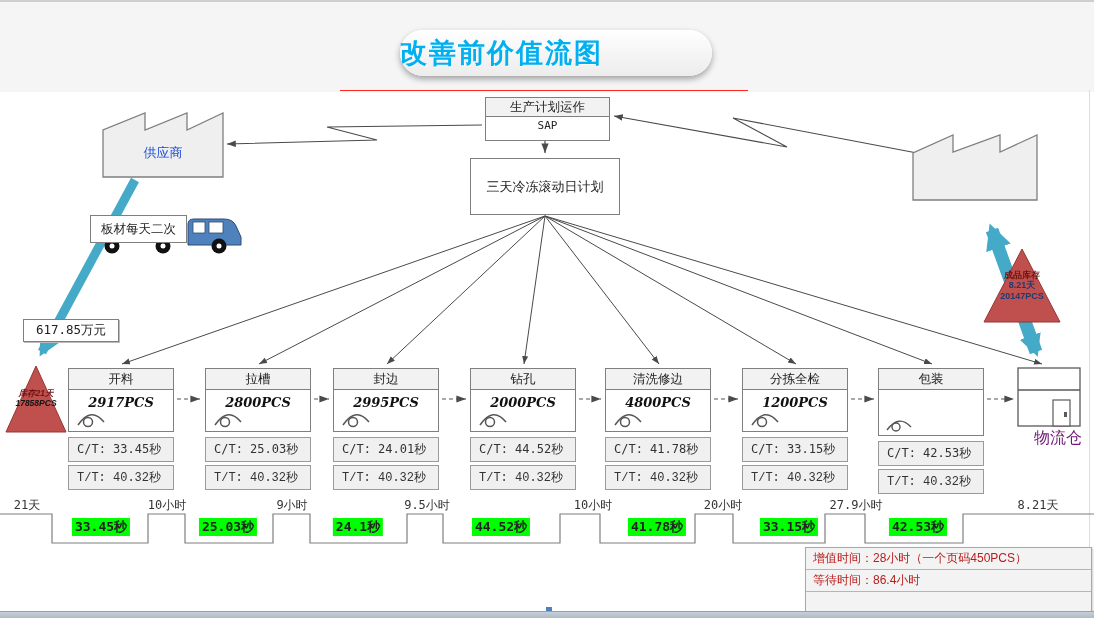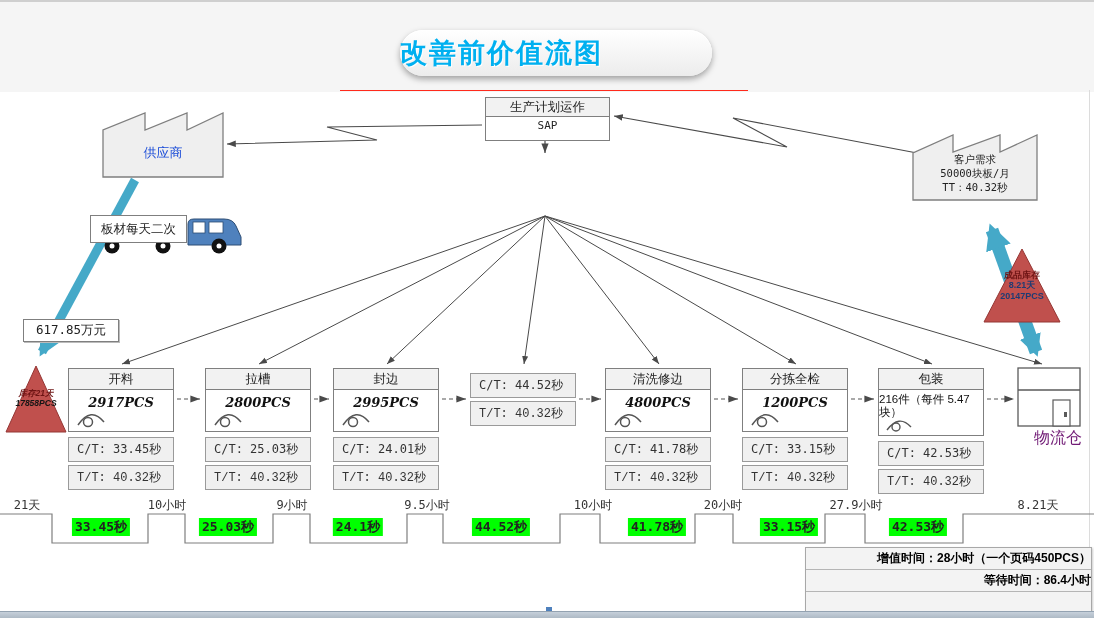--- a/index.html
+++ b/index.html
@@ -50,22 +50,22 @@
   .dbox+.dbox{margin-top:3px;font-family:Liberation Mono, monospace;}
   .wh-label{left:1016px;top:428px;width:66px;font-size:16px;color:#701a75;text-align:right;}
   
   .wl{position:absolute;top:497px;transform:translateX(-50%);font-size:12px;color:#333;
       font-family:"DejaVu Sans Mono",monospace;white-space:nowrap;}
   .gl{position:absolute;top:518px;transform:translateX(-50%);font-size:13px;font-weight:bold;color:#222;
       font-family:"DejaVu Sans Mono",monospace;background:#00ff00;padding:0 3px;white-space:nowrap;}
   
   .summary{left:805px;top:547px;width:285px;border:1px solid #a8a8a8;background:#f3f3f3;
            box-shadow:1px 1px 2px rgba(0,0,0,.2);}
-  .summary .row{height:21px;line-height:21px;padding-left:7px;font-size:12px;font-weight:bold;color:#000000;
-                border-bottom:1px solid #b5b5b5;white-space:nowrap;text-align:right;}
+  .summary .row{height:21px;line-height:21px;padding-left:7px;font-size:12px;font-weight:normal;color:#b91c1c;
+                border-bottom:1px solid #b5b5b5;white-space:nowrap;}
   .summary .row:last-child{border-bottom:none;margin-top:40px;}
   .bottombar{left:0;top:611px;width:1094px;height:7px;background:linear-gradient(#c6d0da,#aab6c2);
              border-top:1px solid #93a2b1;}
   .edge-marker{left:546px;top:607px;width:6px;height:5px;background:#4f81bd;}
 </style>
 </head>
 <body>
 
 <div class="stage">
 
@@ -141,27 +141,23 @@
       <rect x="1064" y="412" width="3" height="5" fill="#5a5a5a"></rect>
     </g>
 
     <polyline points="0,514 52,514 52,543 148,543 148,514 185,514 185,543 273,543 273,514 310,514 310,543 407,543 407,514 443,514 443,543 560,543 560,514 600,514 600,543 695,543 695,514 733,514 733,543 825,543 825,514 865,514 865,543 963,543 963,514 1094,514" fill="none" stroke="#7f7f7f" stroke-width="1.2"></polyline>
   </svg>
 
   <div class="abs obox plan2">
     <div class="r1 center">生产计划运作</div>
     <div class="r2 center">SAP</div>
   </div>
+  <div class="abs obox planbig center">三天冷冻滚动日计划</div>
 
   <div class="abs supplier-label center">供应商</div>
-  <div class="abs customer-text" style="text-align:center">
-    <div>客户需求</div>
-    <div>50000块板/月</div>
-    <div>TT：40.32秒</div>
-  </div>
 
   <div class="abs obox truclabel trucklabel center">板材每天二次</div>
   <div class="abs obox costbox center">617.85万元</div>
 
   <div class="abs tri-text tri-left">
     <div>库存21天</div>
     <div class="pcs">17858PCS</div>
   </div>
   <div class="abs tri-text tri-right">
     <div>成品库存</div>
@@ -202,20 +198,28 @@
       <svg class="peye" width="32" height="18">
           <path d="M3,14 Q16,-5 29,11" fill="none" stroke="#555" stroke-width="1.5"></path>
           <circle cx="13" cy="11" r="4.5" fill="none" stroke="#555" stroke-width="1.5"></circle>
         </svg>
     </div>
     <div class="dbox">C/T: 24.01秒</div>
     <div class="dbox">T/T: 40.32秒</div>
   </div>
 
   <div class="pcol" style="left:470px">
+    <div class="pbox">
+      <div class="pname">钻孔</div>
+      <div class="pqty">2000PCS</div>
+      <svg class="peye" width="32" height="18">
+          <path d="M3,14 Q16,-5 29,11" fill="none" stroke="#555" stroke-width="1.5"></path>
+          <circle cx="13" cy="11" r="4.5" fill="none" stroke="#555" stroke-width="1.5"></circle>
+        </svg>
+    </div>
     <div class="dbox">C/T: 44.52秒</div>
     <div class="dbox">T/T: 40.32秒</div>
   </div>
 
   <div class="pcol" style="left:605px">
     <div class="pbox">
       <div class="pname">清洗修边</div>
       <div class="pqty">4800PCS</div>
       <svg class="peye" width="32" height="18">
           <path d="M3,14 Q16,-5 29,11" fill="none" stroke="#555" stroke-width="1.5"></path>
@@ -235,21 +239,20 @@
           <circle cx="13" cy="11" r="4.5" fill="none" stroke="#555" stroke-width="1.5"></circle>
         </svg>
     </div>
     <div class="dbox">C/T: 33.15秒</div>
     <div class="dbox">T/T: 40.32秒</div>
   </div>
 
   <div class="pcol" style="left:878px">
     <div class="pbox" style="height:68px">
       <div class="pname">包装</div>
-      <div class="pqty plain">216件（每件 5.47块）</div>
       <svg class="peye" width="28" height="15">
           <path d="M2,12 Q14,-4 26,9" fill="none" stroke="#555" stroke-width="1.4"></path>
           <circle cx="11" cy="9" r="4" fill="none" stroke="#555" stroke-width="1.4"></circle>
         </svg>
     </div>
     <div class="dbox">C/T: 42.53秒</div>
     <div class="dbox">T/T: 40.32秒</div>
   </div>
 
   <div class="abs wh-label">物流仓</div>

